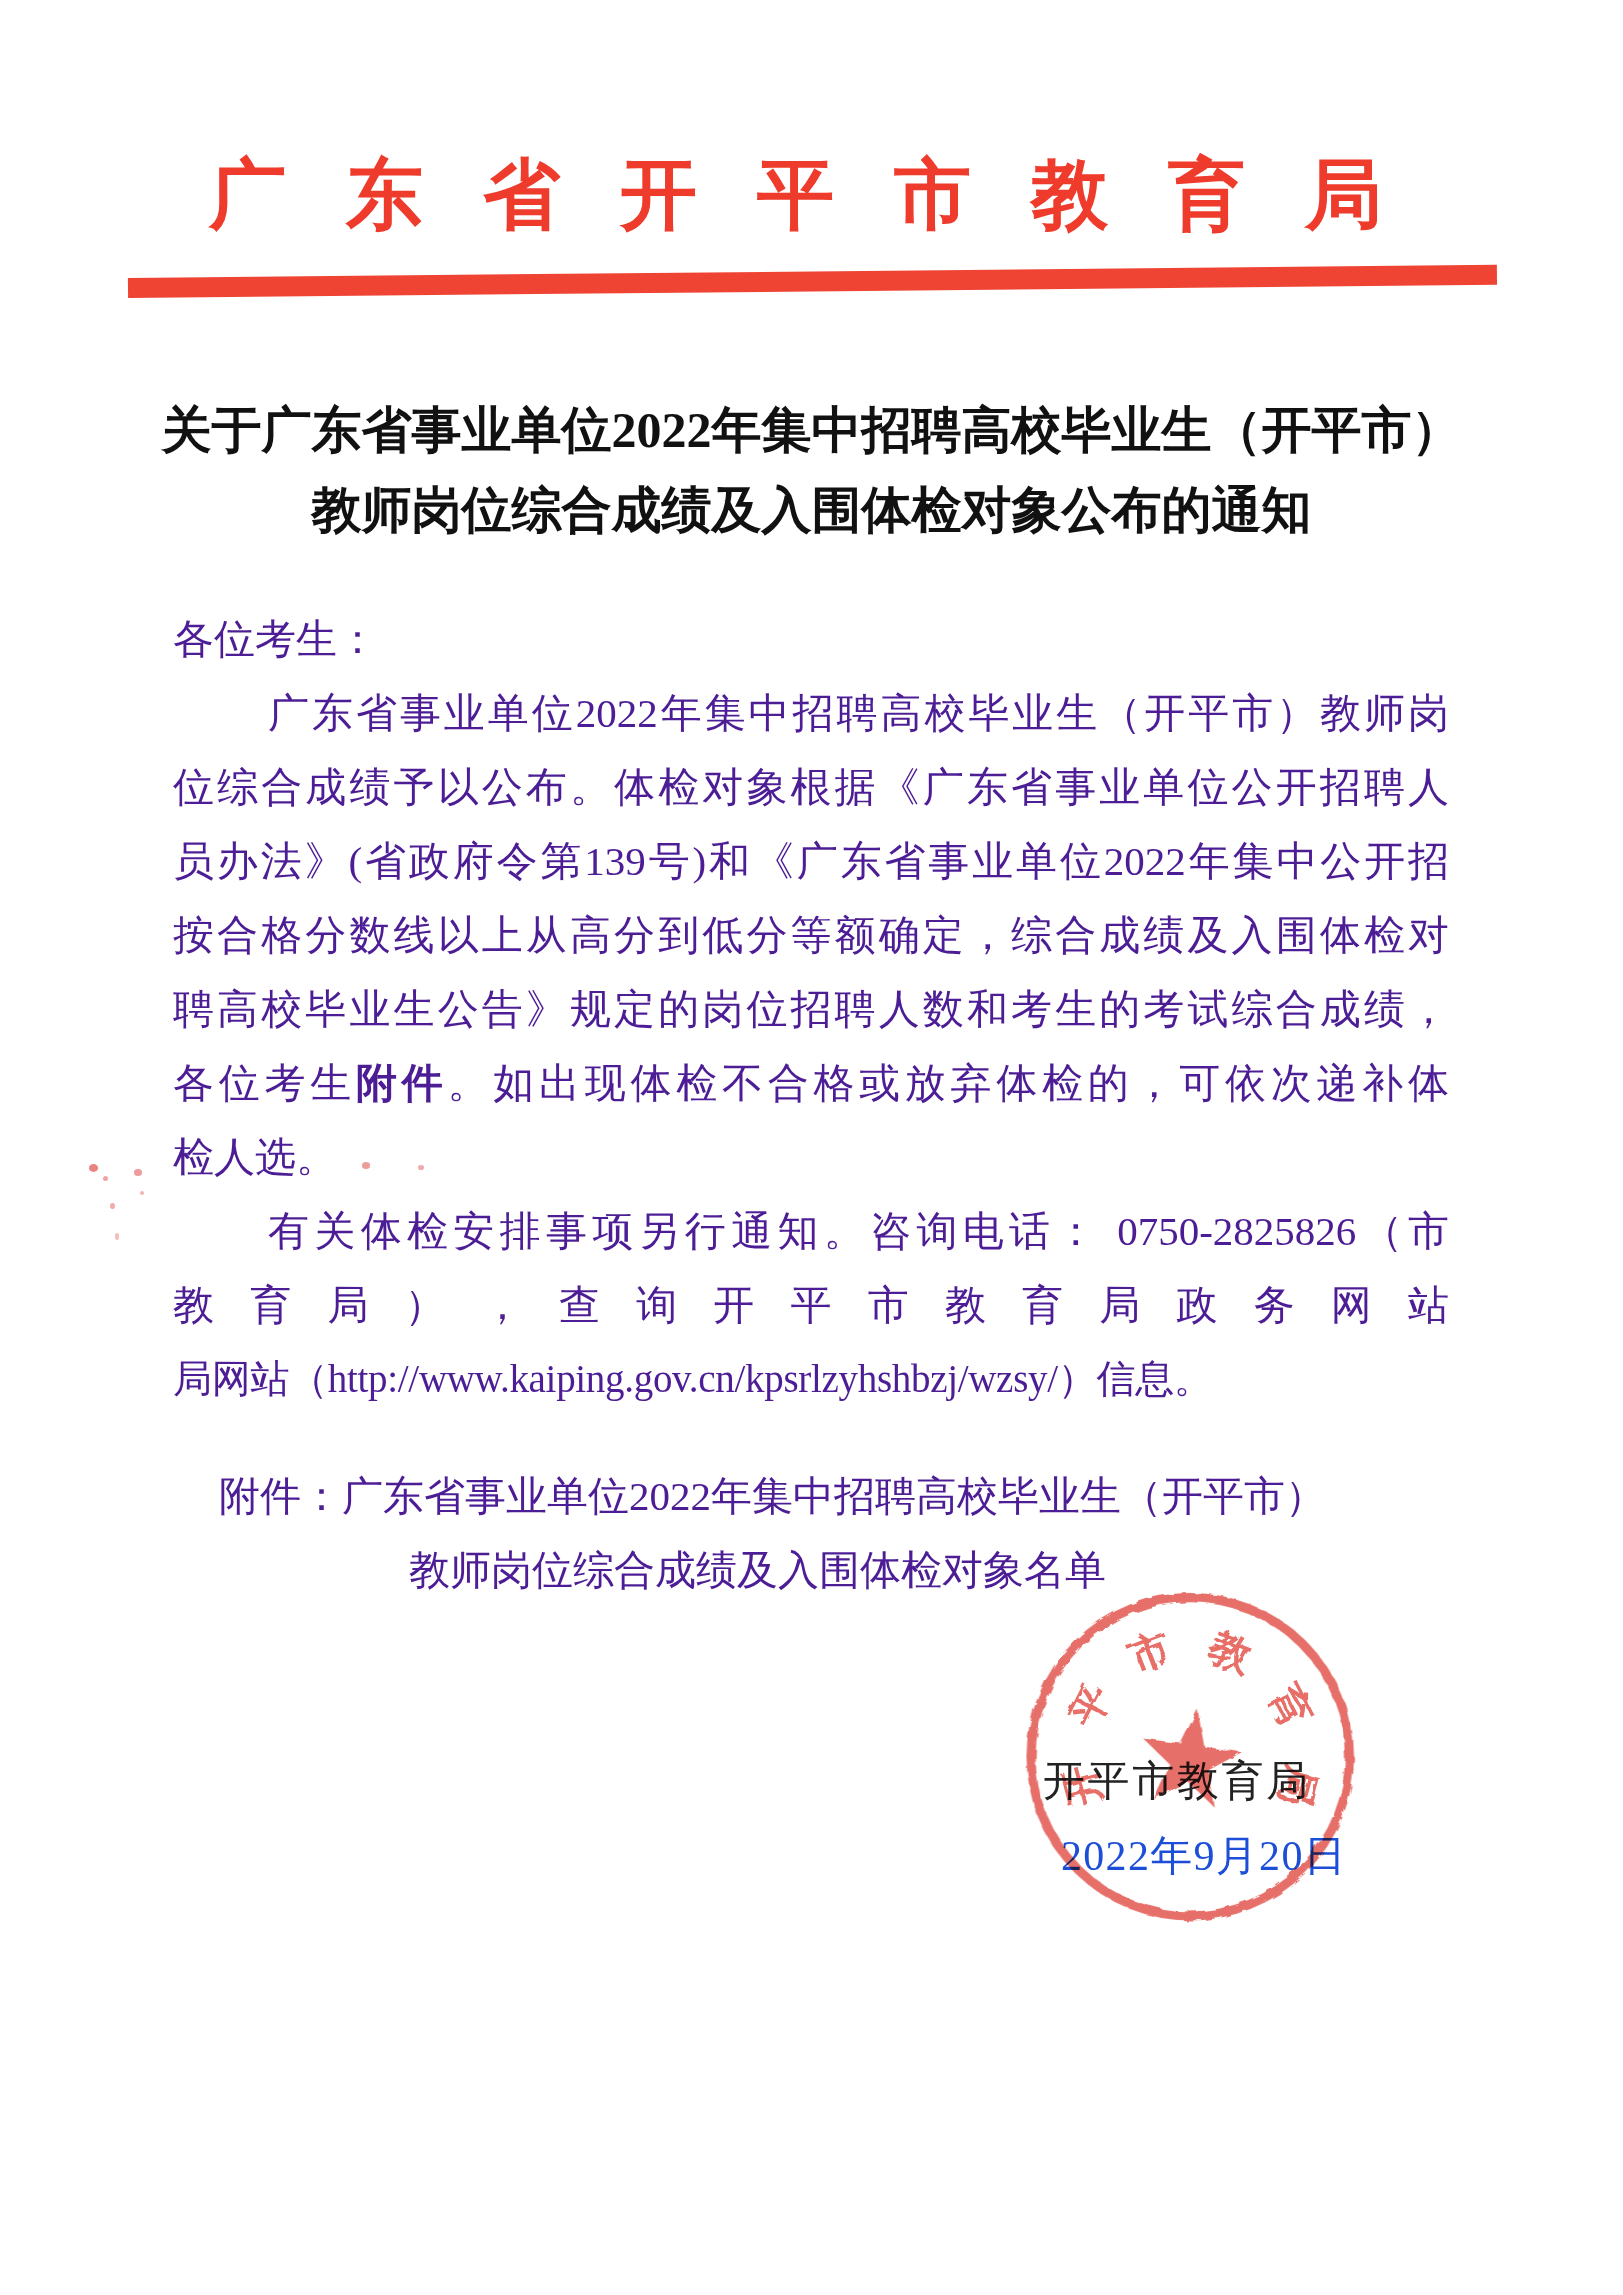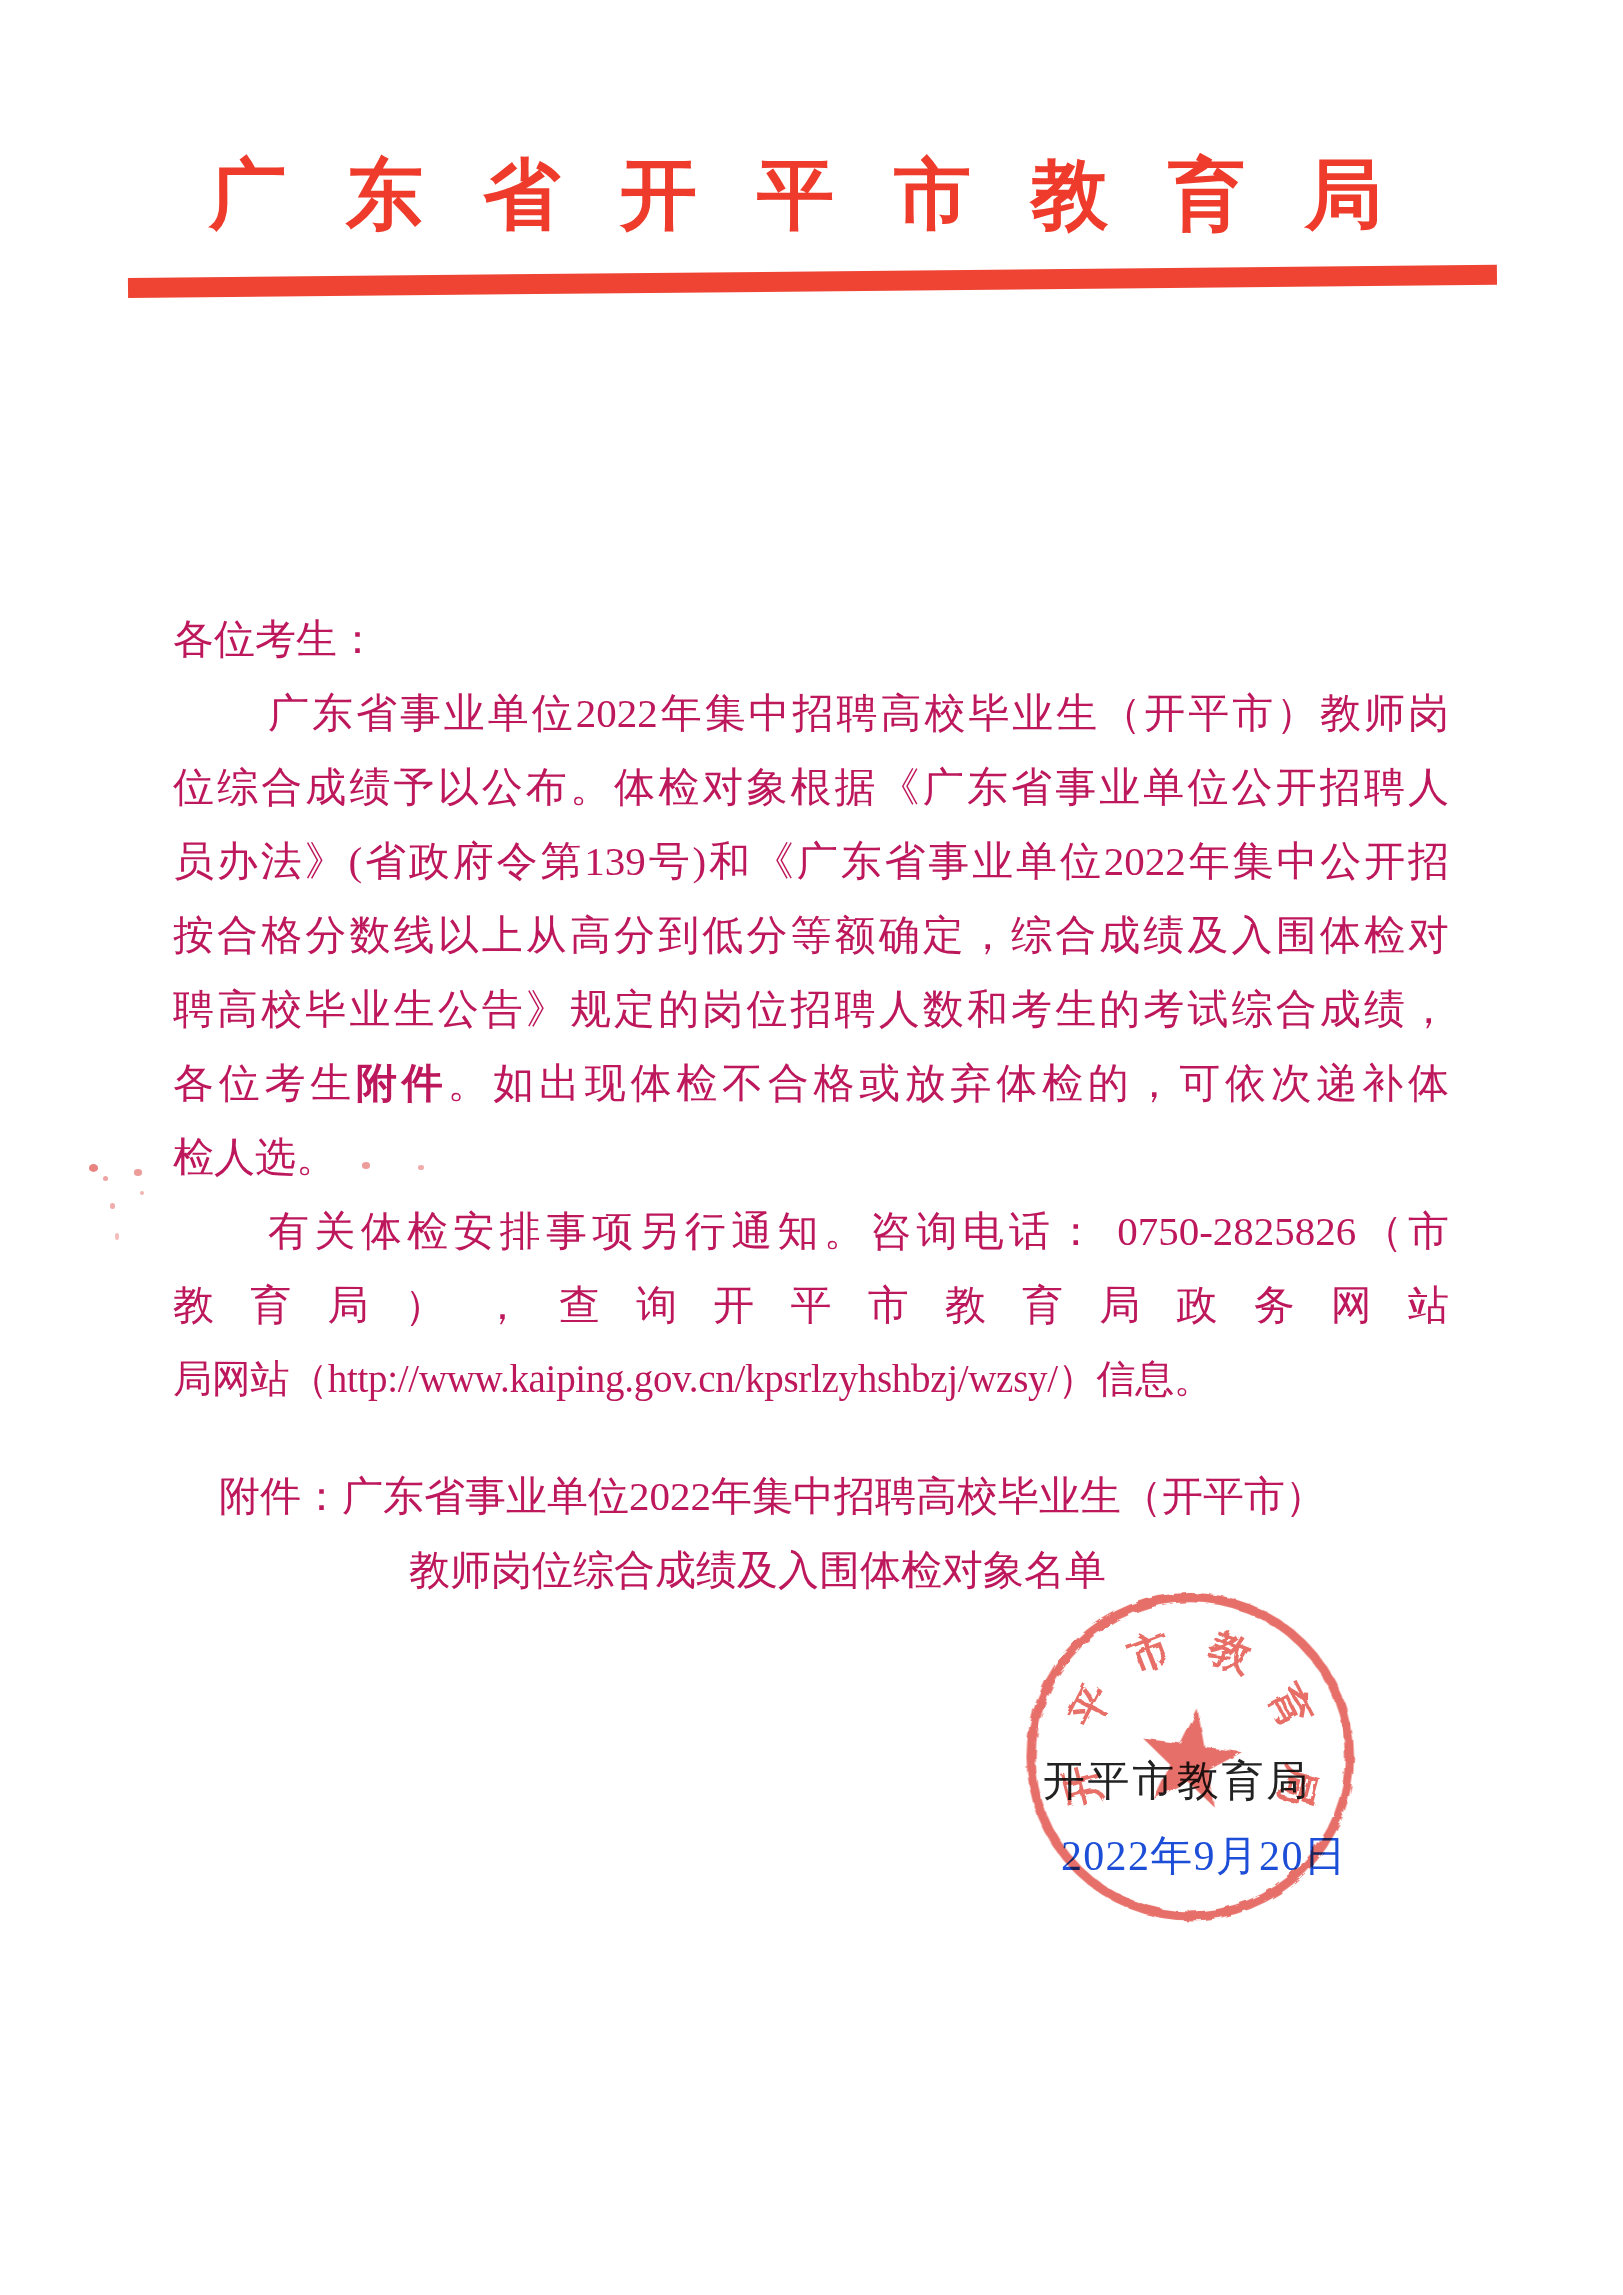--- a/index.html
+++ b/index.html
@@ -27,21 +27,21 @@
   }
   
   .doc-title{
     position:absolute;top:390px;left:0;width:1623px;
     text-align:center;font-weight:bold;color:#111;
     font-size:50px;line-height:80px;
   }
   
   .body-block{
     position:absolute;top:602px;left:173px;width:1276px;
-    font-size:41px;line-height:74px;color:#be185d;
+    font-size:41px;line-height:74px;color:#4c1d95;
   }
   .line{height:74px;white-space:nowrap;}
   .just{white-space:normal;text-align:justify;text-align-last:justify;height:74px;overflow:hidden;}
   .indent{text-indent:95px;}
   .url-line{font-size:39px;letter-spacing:-0.3px;white-space:nowrap;}
   .att1{margin-left:46px;}
   .att2{margin-left:236px;}
   .spacer{height:43px;}
   .bold{font-weight:bold;}
   
@@ -74,20 +74,24 @@
   .s8{left:418px;top:1165px;width:5.9px;height:4.6px;opacity:.5;}
 </style>
 </head>
 <body>
 
 <div class="page">
 
   <div class="agency-header">广东省开平市教育局</div>
   <div class="red-bar"></div>
 
+  <div class="doc-title">
+    <div>关于广东省事业单位2022年集中招聘高校毕业生（开平市）</div>
+    <div>教师岗位综合成绩及入围体检对象公布的通知</div>
+  </div>
 
   <div class="body-block">
     <div class="line">各位考生：</div>
 
     <div class="just indent">广东省事业单位2022年集中招聘高校毕业生（开平市）教师岗</div>
     <div class="just">位综合成绩予以公布。体检对象根据《广东省事业单位公开招聘人</div>
     <div class="just">员办法》(省政府令第139号)和《广东省事业单位2022年集中公开招</div>
     <div class="just">按合格分数线以上从高分到低分等额确定，综合成绩及入围体检对</div>
     <div class="just">聘高校毕业生公告》规定的岗位招聘人数和考生的考试综合成绩，</div>
     <div class="just"><span>各位考生</span><span class="bold">附件</span><span>。如出现体检不合格或放弃体检的，可依次递补体</span></div>

